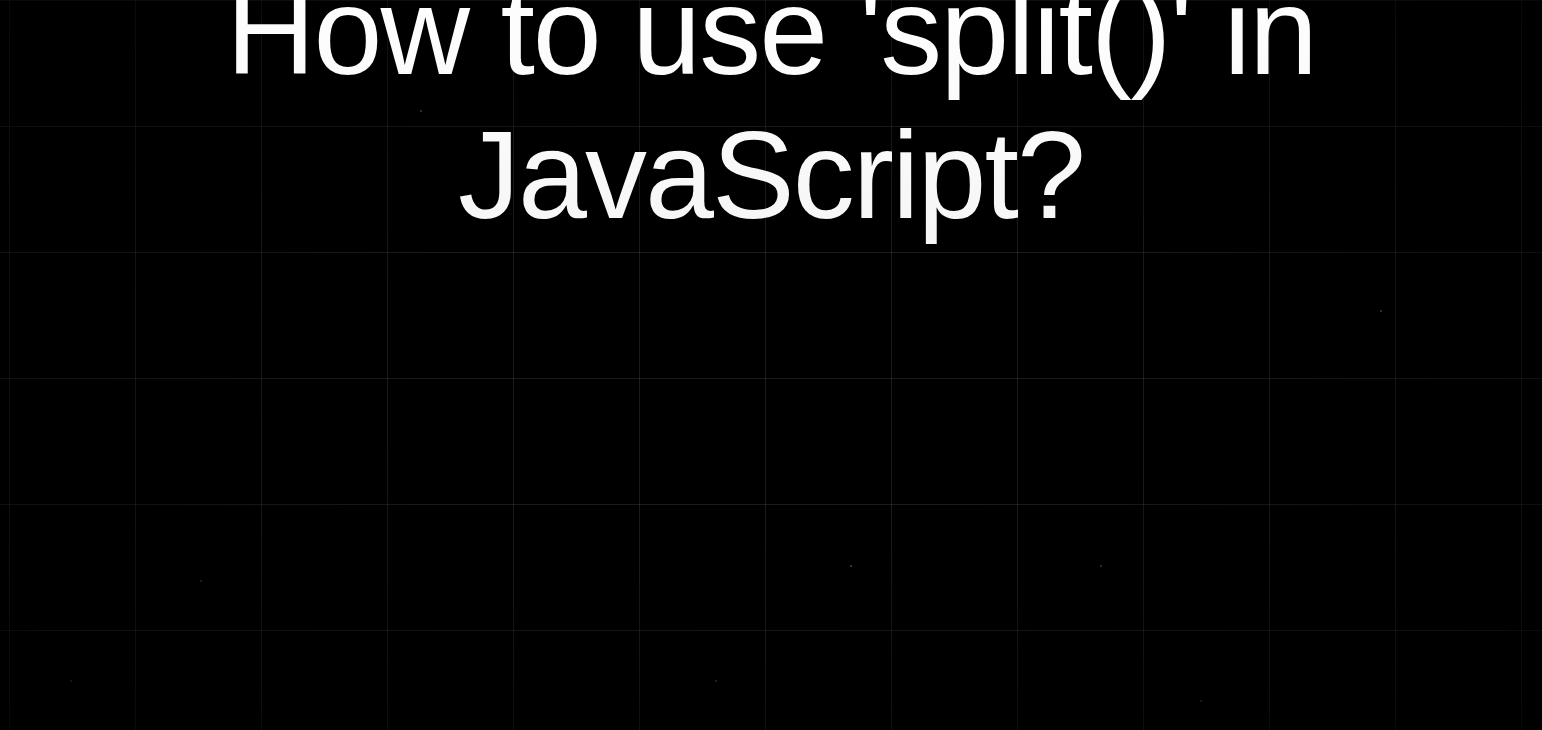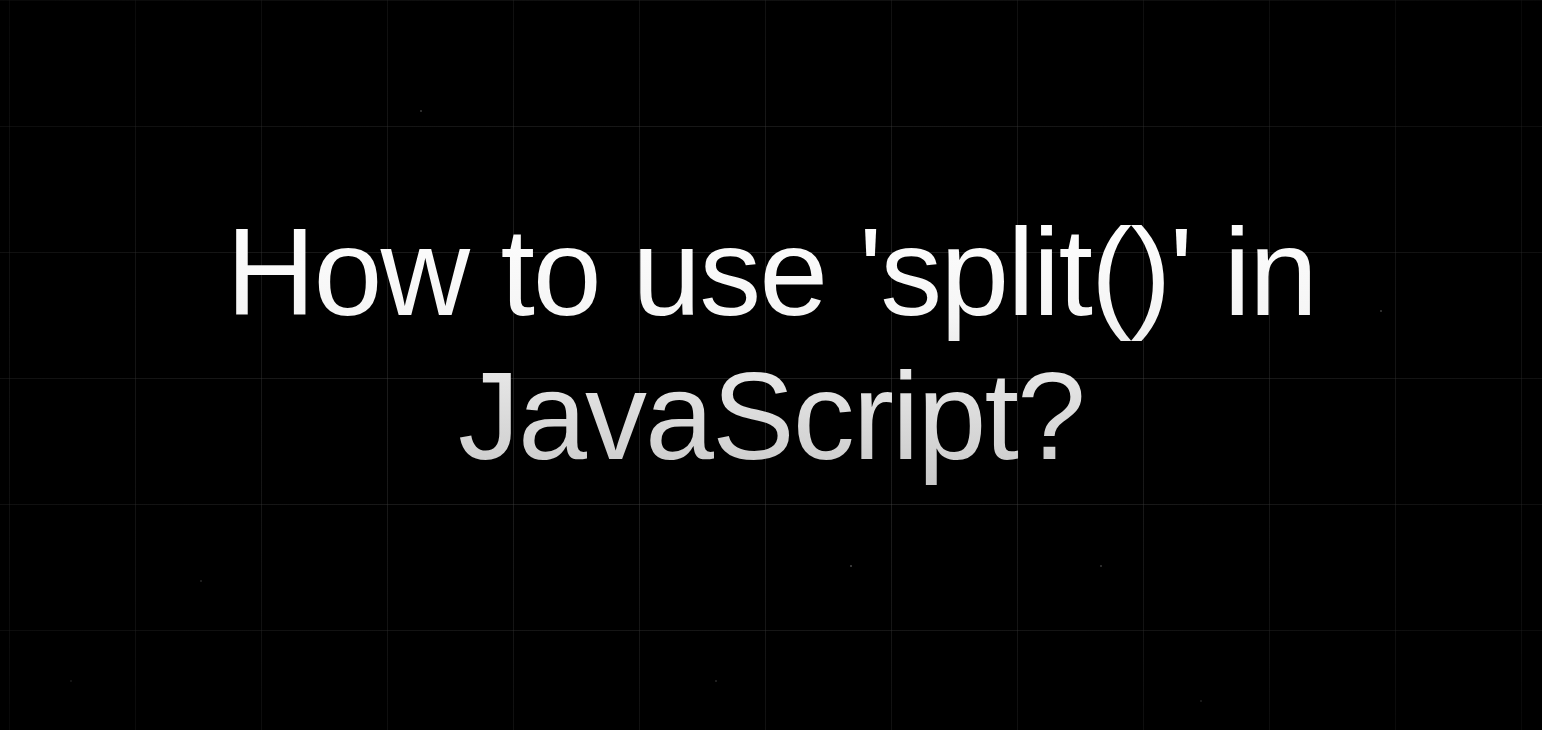--- a/index.html
+++ b/index.html
@@ -67,21 +67,20 @@
     .s5 { width: 2px; height: 2px; top: 565px; left: 1100px; background: rgba(200,200,200,0.35); }
     .s6 { width: 2px; height: 2px; top: 680px; left: 70px; background: rgba(200,200,200,0.3); }
     .s7 { width: 2px; height: 2px; top: 680px; left: 715px; background: rgba(200,200,200,0.3); }
     .s8 { width: 2px; height: 2px; top: 700px; left: 1200px; background: rgba(200,200,200,0.3); }
     
     .content {
       position: relative;
       width: 100%;
       height: 100%;
       display: flex;
-      align-items: center;
       justify-content: center;
       z-index: 2;
     }
     
     .title {
       text-align: center;
       font-size: 124px;
       font-weight: 500;
       line-height: 1.16;
       letter-spacing: -2px;

